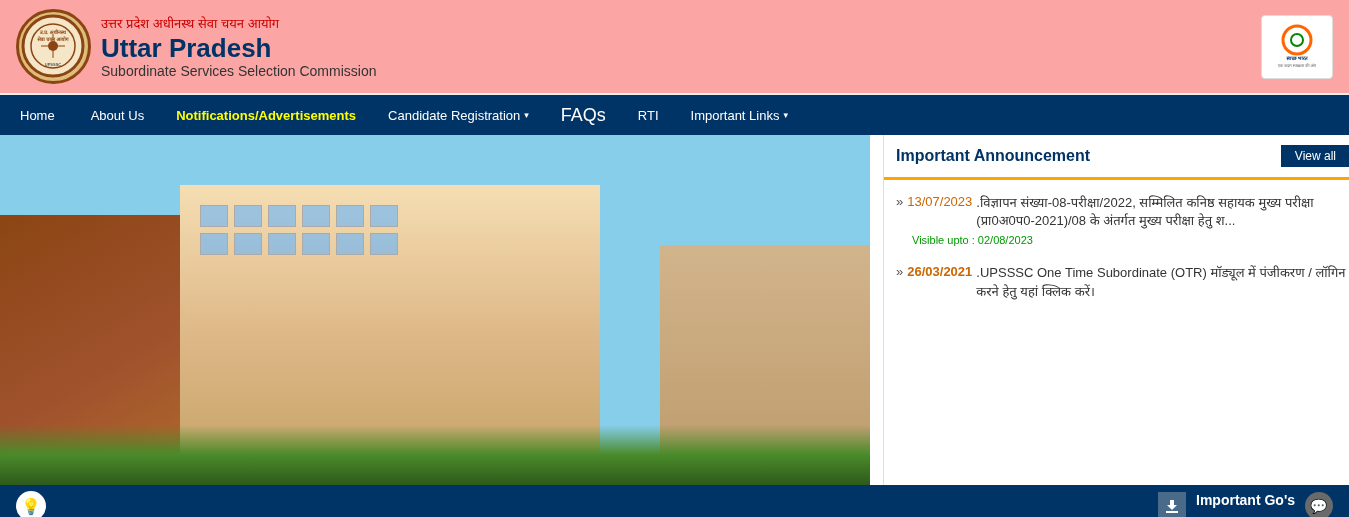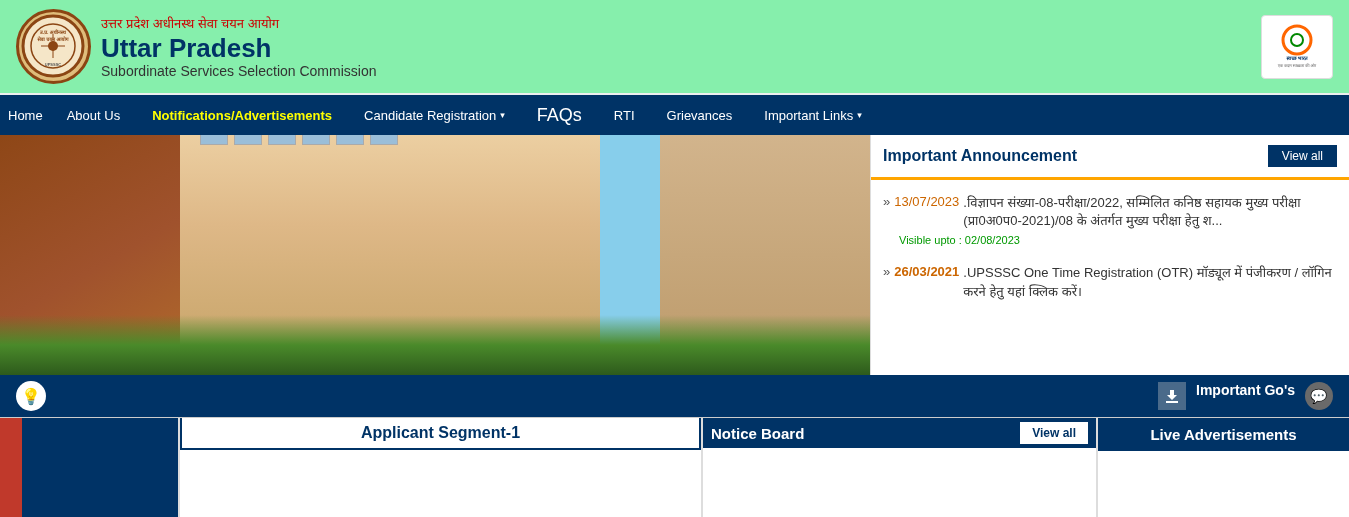--- a/index.html
+++ b/index.html
@@ -11,21 +11,21 @@
       border: 3px solid #8B4513;
       background: radial-gradient(circle, #f5e6c8, #d4a855);
       display: flex; align-items: center; justify-content: center;
       font-size: 8px; color: #333; text-align: center;
       font-weight: bold;
     }
   </style>
 </head>
 <body>
 
-<div style="display:flex; align-items:center; padding:8px 16px; background:#86efac; border-bottom:2px solid #eee; height:95px;">
+<div style="display:flex; align-items:center; padding:8px 16px; background:#fca5a5; border-bottom:2px solid #eee; height:95px;">
   <div class="logo-circle">
     <svg width="65" height="65" viewBox="0 0 65 65">
       <circle cx="32" cy="32" r="30" fill="#f5e6c8" stroke="#8B4513" stroke-width="3"></circle>
       <circle cx="32" cy="32" r="22" fill="none" stroke="#8B4513" stroke-width="1.5"></circle>
       <text x="32" y="20" text-anchor="middle" font-size="5" fill="#8B4513">उ.प्र. अधीनस्थ</text>
       <text x="32" y="27" text-anchor="middle" font-size="5" fill="#8B4513">सेवा चयन आयोग</text>
 
       <line x1="20" y1="32" x2="44" y2="32" stroke="#8B4513" stroke-width="1"></line>
       <line x1="32" y1="20" x2="32" y2="44" stroke="#8B4513" stroke-width="1"></line>
       <circle cx="32" cy="32" r="5" fill="#8B4513"></circle>
@@ -46,37 +46,36 @@
           <circle cx="25" cy="18" r="6" fill="none" stroke="#080" stroke-width="2"></circle>
           <text x="25" y="38" text-anchor="middle" font-size="5" fill="#003366" font-weight="bold">स्वच्छ भारत</text>
           <text x="25" y="45" text-anchor="middle" font-size="4" fill="#555">एक कदम स्वच्छता की ओर</text>
         </svg>
       </div>
     </div>
   </div>
 </div>
 
 <nav style="background:#003366; display:flex; align-items:center; height:40px;">
-  <a href="#" style="color:#fff; text-decoration:none; font-size:13px; padding:0 8px; height:40px; display:flex; align-items:center;">Home</a>
+  <a href="#" style="color:#fff; text-decoration:none; font-size:13px; padding:0 20px; height:40px; display:flex; align-items:center;">Home</a>
   <a href="#" style="color:#fff; text-decoration:none; font-size:13px; padding:0 16px; height:40px; display:flex; align-items:center;">About Us</a>
   <a href="#" style="color:#ffff00; font-weight:bold; text-decoration:none; font-size:13px; padding:16px 16px; height:40px; display:flex; align-items:center;">Notifications/Advertisements</a>
   <a href="#" style="color:#fff; text-decoration:none; font-size:13px; padding:8px 16px; height:40px; display:flex; align-items:center; gap:4px;">
     <span>Candidate Registration</span>
     <span style="font-size:9px;">▾</span>
   </a>
   <a href="#" style="color:#fff; text-decoration:none; font-size:18px; padding:0 16px; height:40px; display:flex; align-items:center;">FAQs</a>
   <a href="#" style="color:#fff; text-decoration:none; font-size:13px; padding:0 16px; height:40px; display:flex; align-items:center;">RTI</a>
-  <a href="#" style="color:#fff; text-decoration:none; font-size:13px; padding:0 16px; height:40px; display:flex; align-items:center;">Grievances</a>
   <a href="#" style="color:#fff; text-decoration:none; font-size:13px; padding:0 16px; height:40px; display:flex; align-items:center; gap:4px;">
     <span>Important Links</span>
     <span style="font-size:9px;">▾</span>
   </a>
 </nav>
 
-<div style="display:flex; height:240px;">
+<div style="display:flex; height:350px;gap:13px;">
 
   <div style="flex:0 0 870px; position:relative; overflow:hidden; background:#87CEEB;">
     <div style="position:absolute; bottom:0; left:0; width:290px; height:270px; background:linear-gradient(150deg, #8B4513, #A0522D, #B8752A); border-right:2px solid #7a3b10;"></div>
     <div style="position:absolute; bottom:0; left:180px; width:420px; height:300px; background:linear-gradient(180deg, #F5DEB3 0%, #DEB887 50%, #C4A265 100%);">
 
       <div style="position:absolute; top:20px; left:20px; display:grid; grid-template-columns:repeat(6,1fr); gap:6px;">
         <div style="width:28px;height:22px;background:rgba(100,180,255,0.6);border:1px solid #aaa;"></div>
         <div style="width:28px;height:22px;background:rgba(100,180,255,0.6);border:1px solid #aaa;"></div>
         <div style="width:28px;height:22px;background:rgba(100,180,255,0.6);border:1px solid #aaa;"></div>
         <div style="width:28px;height:22px;background:rgba(100,180,255,0.6);border:1px solid #aaa;"></div>
@@ -110,21 +109,21 @@
           <span style="color:#cc6600; font-weight:normal; font-size:13px; cursor:pointer;">13/07/2023</span>
           <span style="color:#333; font-size:13px; line-height:1.4; cursor:pointer;">.विज्ञापन संख्या-08-परीक्षा/2022, सम्मिलित कनिष्ठ सहायक मुख्य परीक्षा (प्रा0अ0प0-2021)/08 के अंतर्गत मुख्य परीक्षा हेतु श...</span>
         </div>
         <div style="color:#009900; font-size:11px; margin-left:16px;">Visible upto : 02/08/2023</div>
       </div>
 
       <div style="margin-bottom:14px;">
         <div style="display:flex; gap:4px;">
           <span style="color:#555; font-size:13px;">»</span>
           <span style="color:#cc6600; font-weight:bold; font-size:13px; cursor:pointer;">26/03/2021</span>
-          <span style="color:#333; font-size:13px; line-height:1.4; cursor:pointer;">.UPSSSC One Time Registration (OTR) मॉड्यूल में पंजीकरण / लॉगिन करने हेतु यहां क्लिक करें।</span>
+          <span style="color:#333; font-size:13px; line-height:1.4; cursor:pointer;">.UPSSSC One Time Subordinate (OTR) मॉड्यूल में पंजीकरण / लॉगिन करने हेतु यहां क्लिक करें।</span>
         </div>
       </div>
     </div>
   </div>
 </div>
 
 <div style="background:#003366; height:42px; display:flex; align-items:center; padding:0 16px; justify-content:space-between;">
   <div style="display:flex; align-items:center; gap:10px;">
     <div style="width:30px; height:30px; background:#fff; border-radius:50%; display:flex; align-items:center; justify-content:center; cursor:pointer;">
       <span style="font-size:16px;">💡</span>

